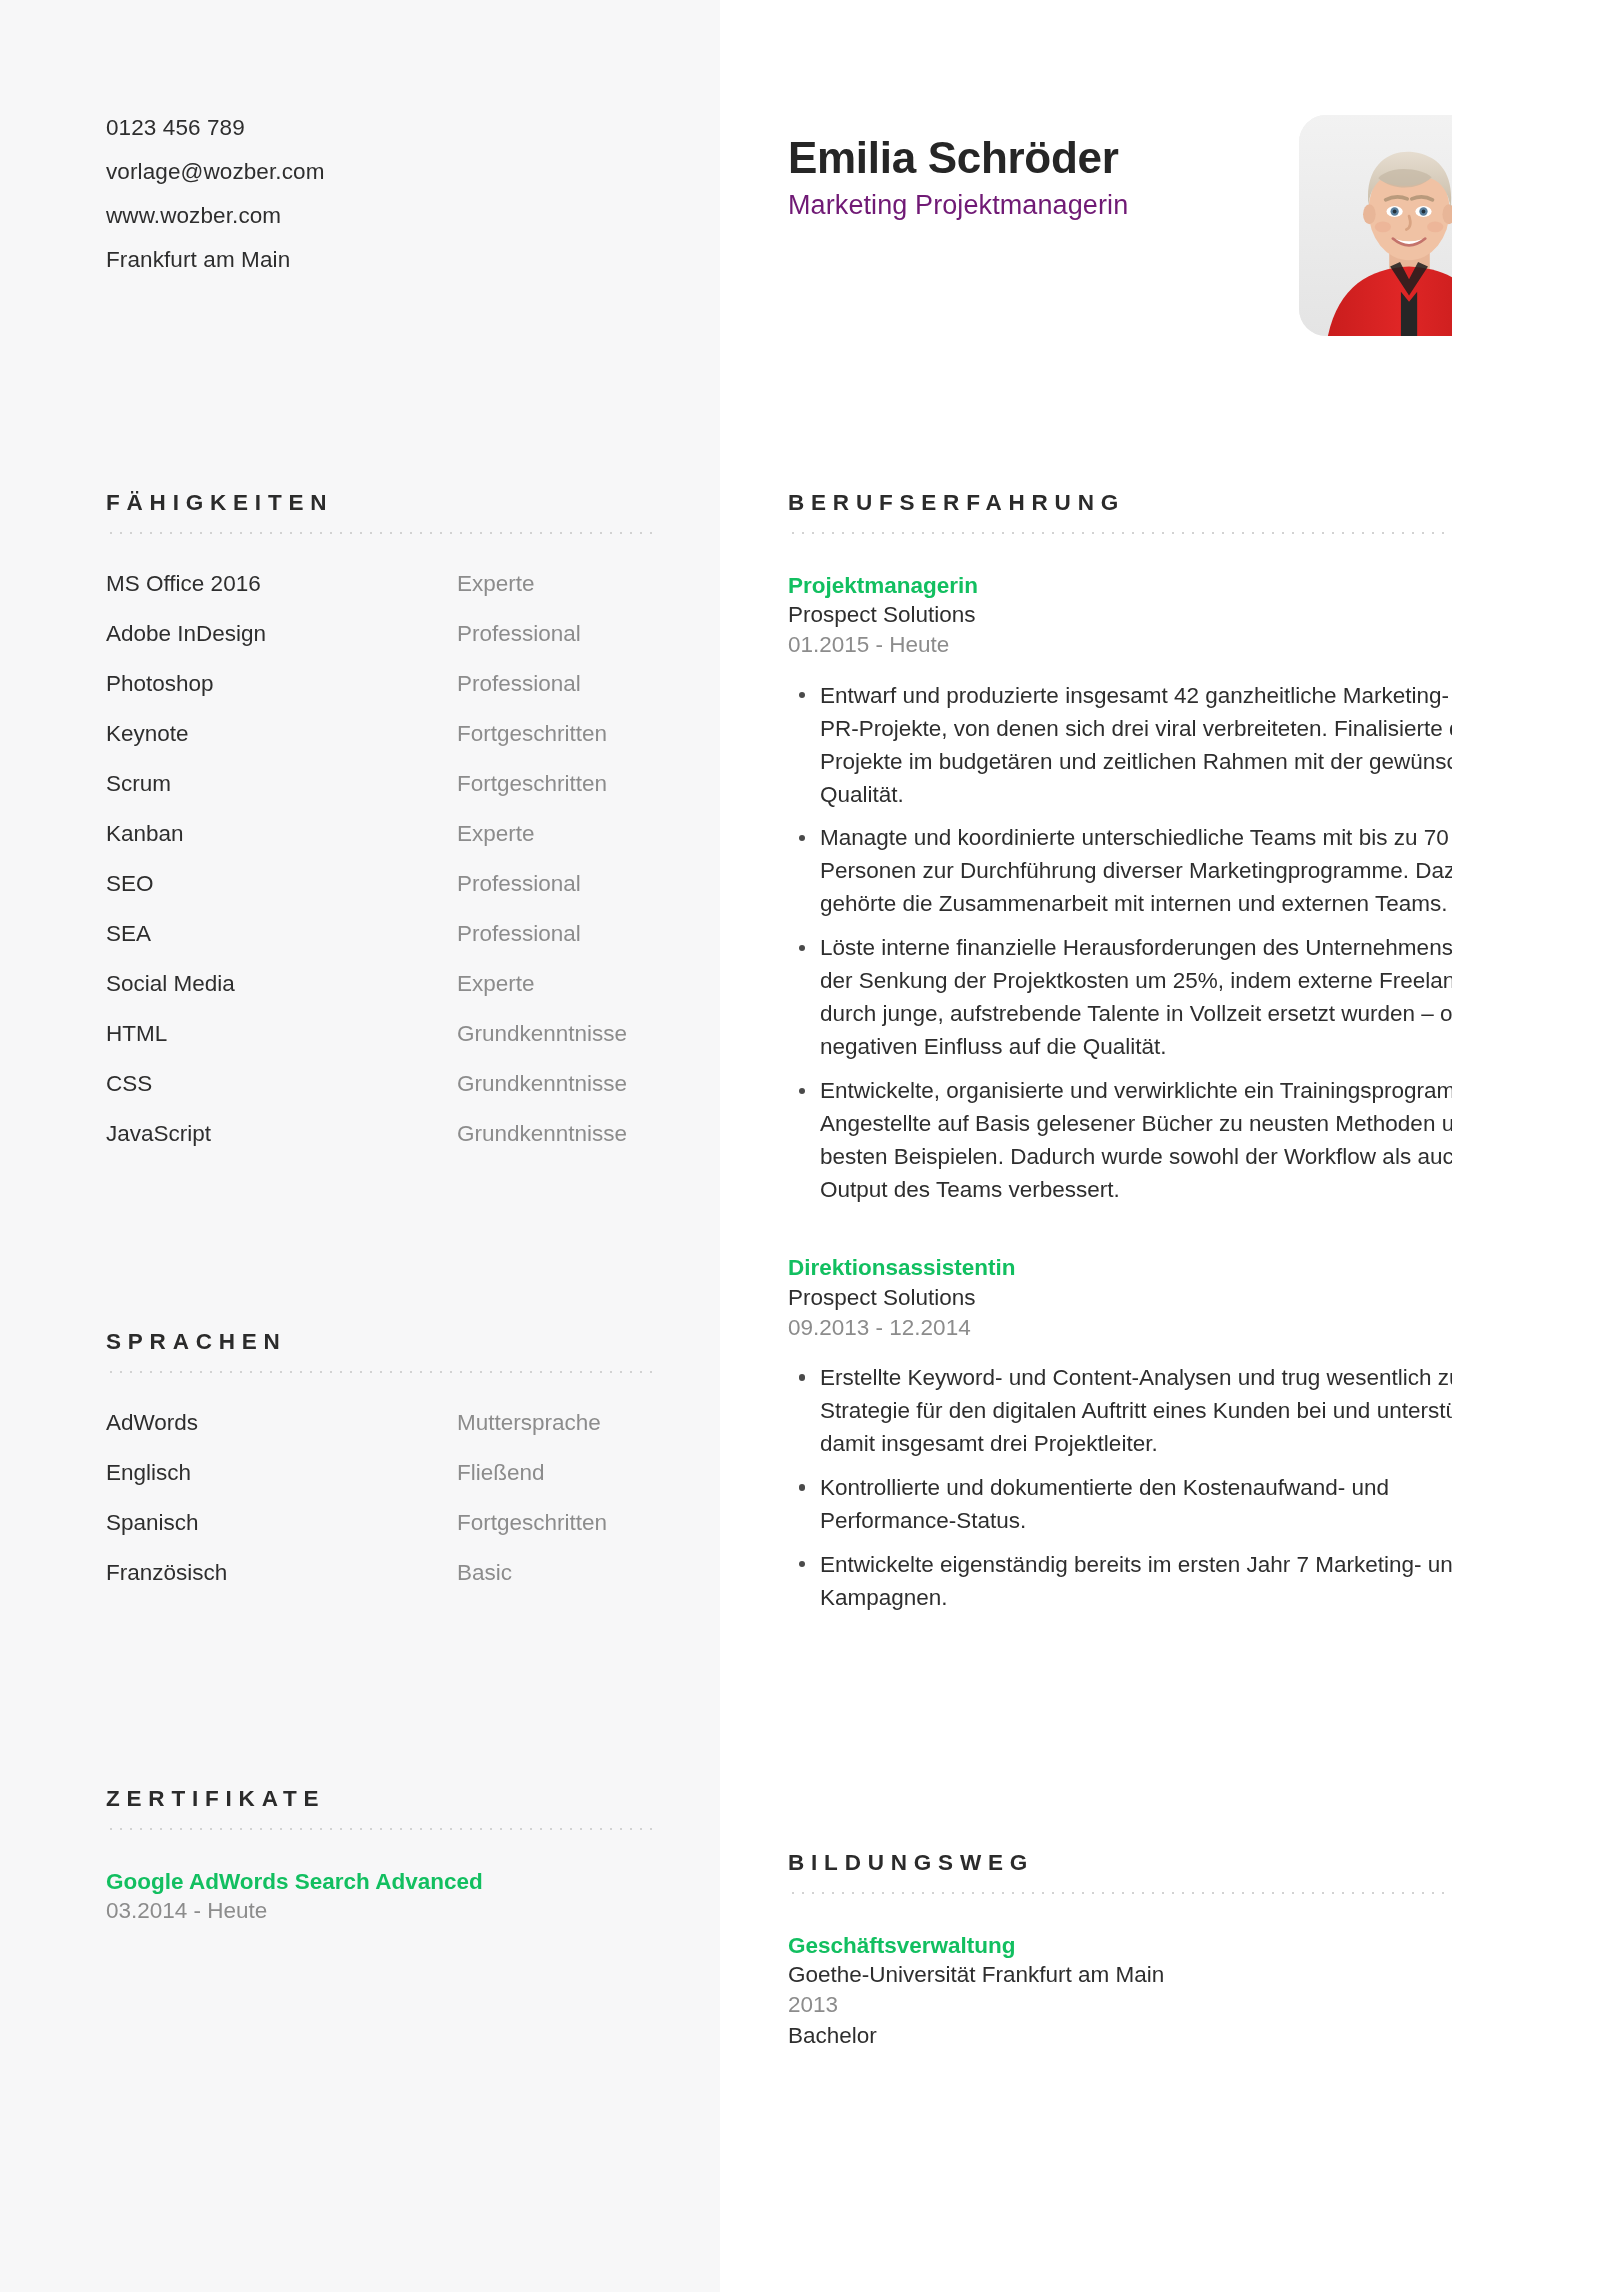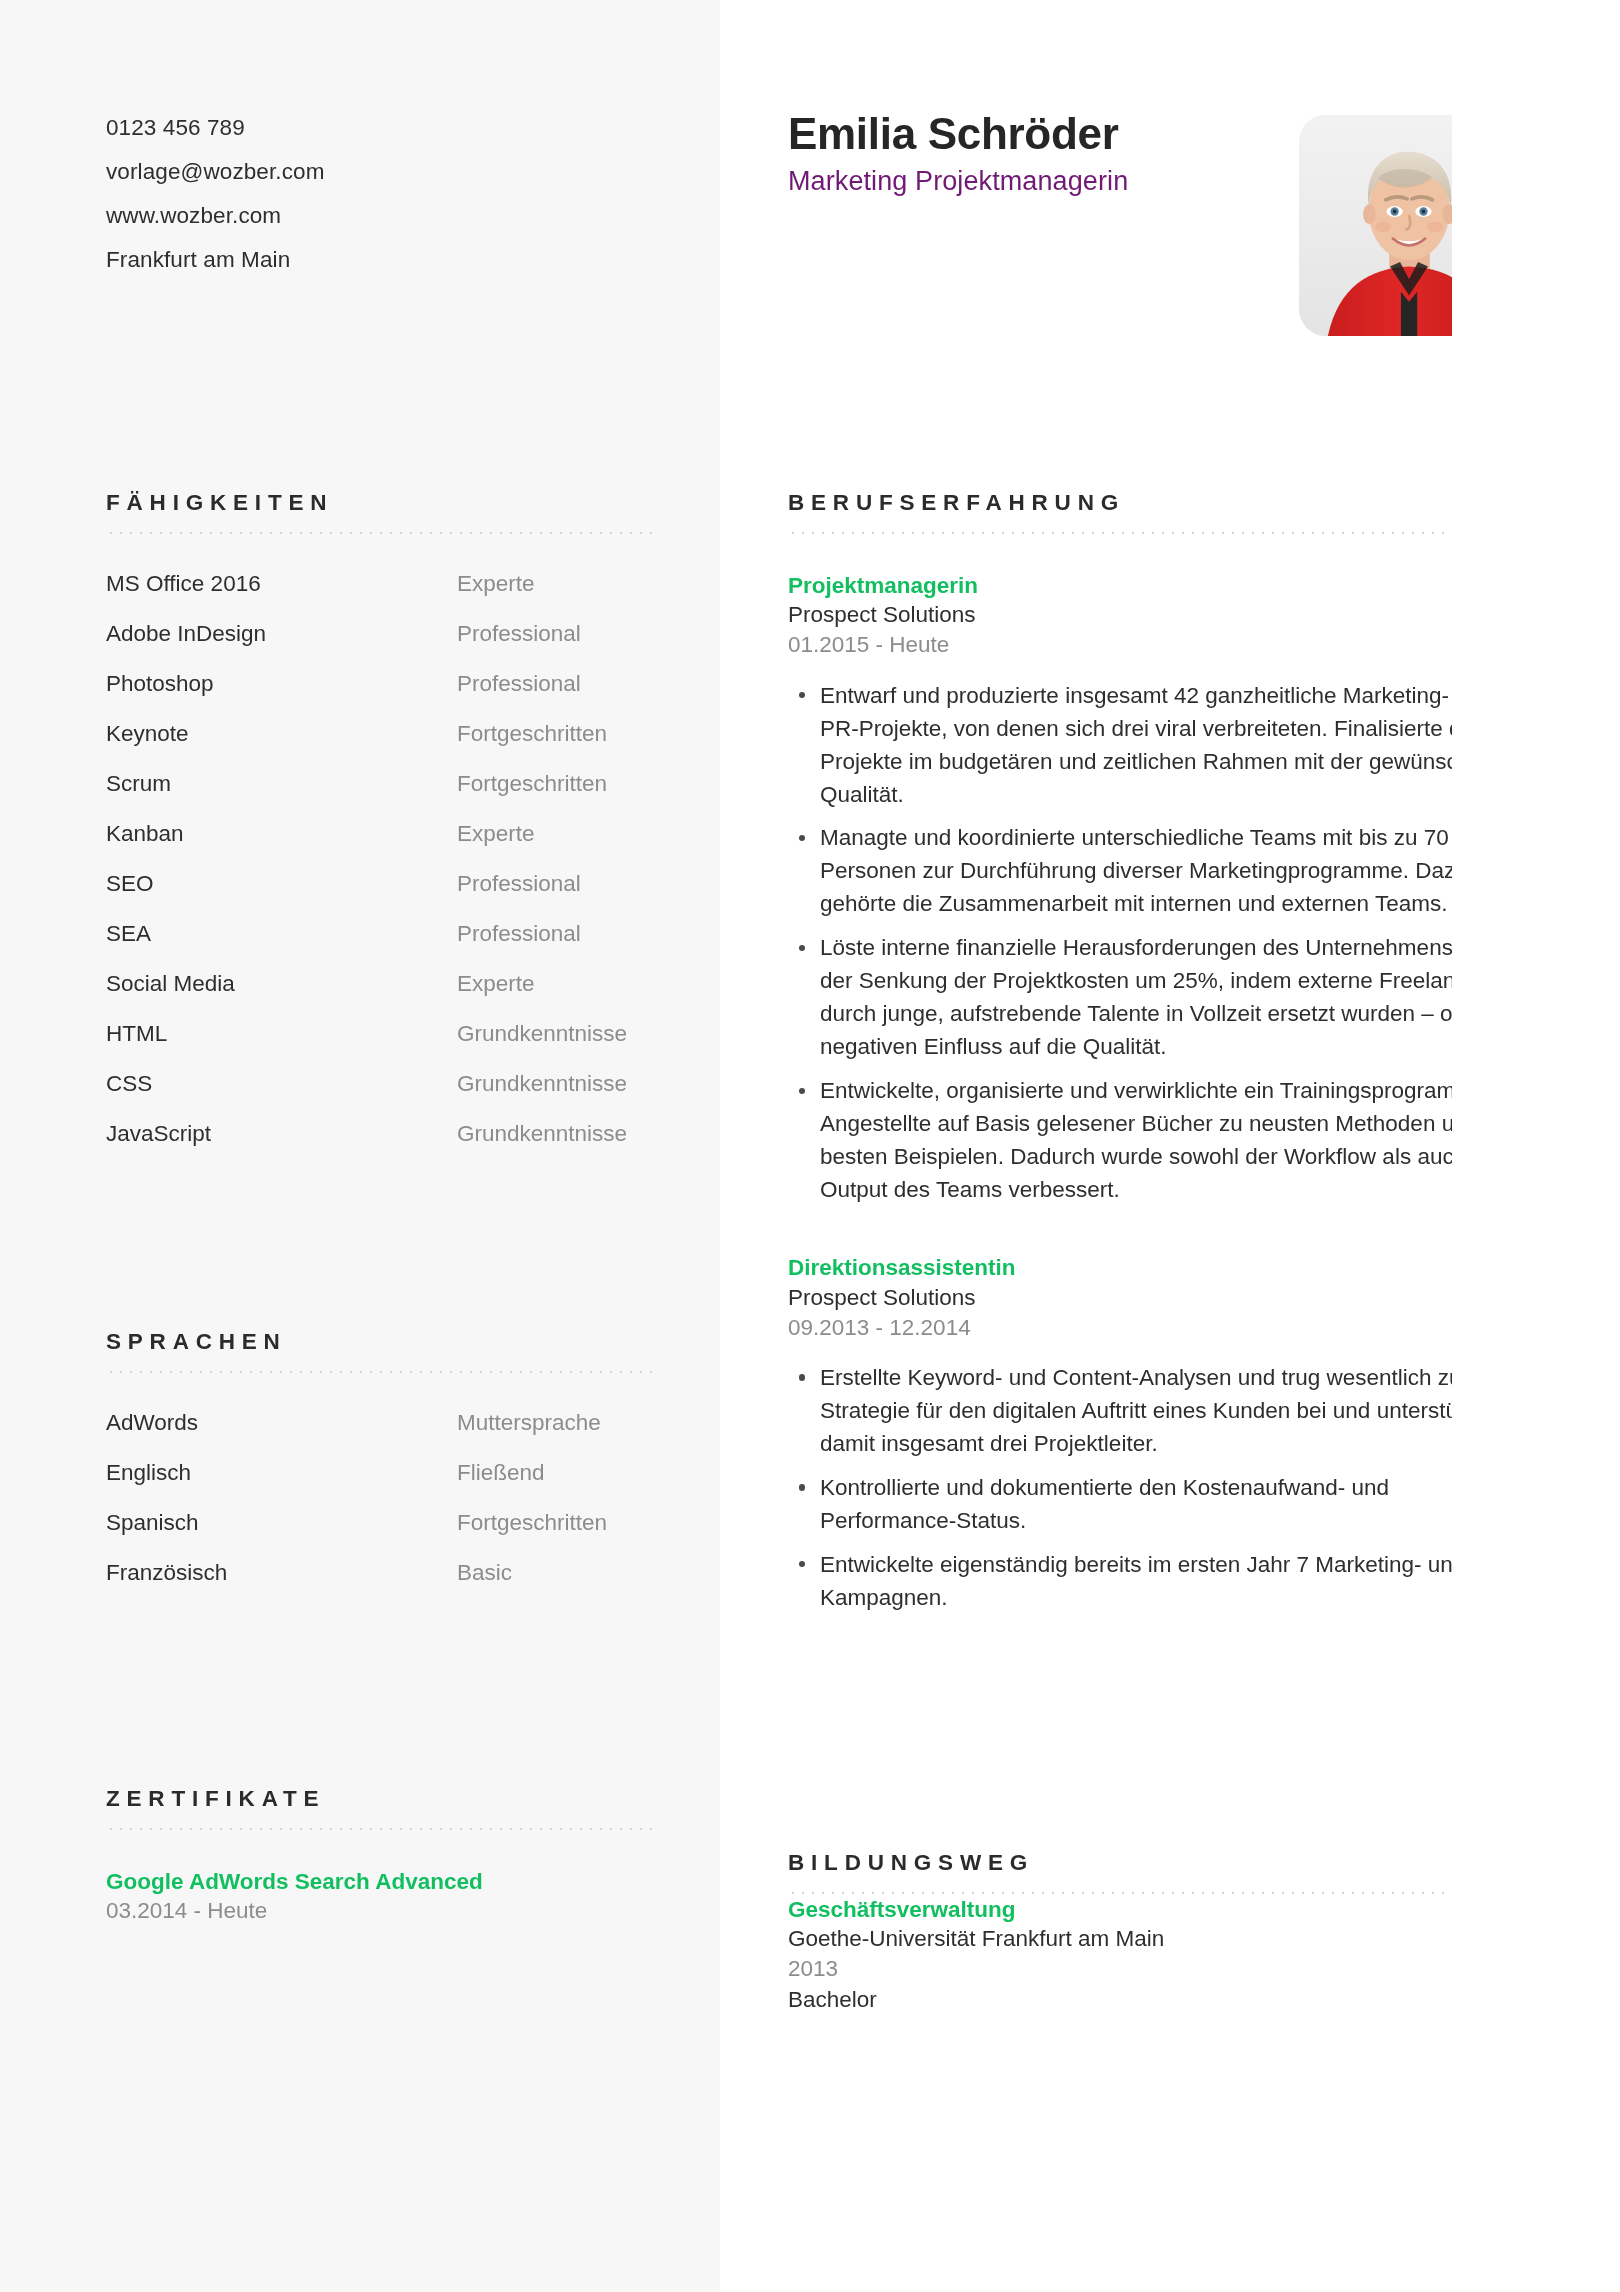--- a/index.html
+++ b/index.html
@@ -25,20 +25,21 @@
   
   .contact { position:absolute; left:106px; top:106px; width:540px; }
   .contact-line {
     font-size:22.5px; line-height:44px; color:#2e2e2e; letter-spacing:0.1px;
   }
 
   .name-block { position:absolute; left:788px; top:110px; width:504px; }
   .name {
     font-size:44px; font-weight:bold; color:#262626; letter-spacing:-0.3px;
     line-height:1.08;
+    margin-top:24px;
   }
   .job-title {
     margin-top:8px; font-size:27px; color:#701a75; letter-spacing:0.1px;
   }
 
   .photo {
     position:absolute; left:1299px; top:115px; width:221px; height:221px;
     border-radius:27px; overflow:hidden; background:#efefef;
   }
   .photo svg { display:block; width:221px; height:221px; }
@@ -278,21 +279,21 @@
             <li>Kontrollierte und dokumentierte den Kostenaufwand- und Performance-Status.</li>
             <li>Entwickelte eigenständig bereits im ersten Jahr 7 Marketing- und PR-Kampagnen.</li>
           </ul>
         </div>
       </div>
   </div>
 
   <div class="section" id="sec-edu">
     <div class="sec-title">Bildungsweg</div>
     <div class="dotted"></div>
-    <div style="" id="edu-list">
+    <div style="margin-top:36px;" id="edu-list">
         <div class="entry">
           <div class="entry-title">Geschäftsverwaltung</div>
           <div class="entry-org">Goethe-Universität Frankfurt am Main</div>
           <div class="entry-date">2013</div>
           <div class="entry-extra">Bachelor</div>
         </div>
       </div>
   </div>
 
 </div>

